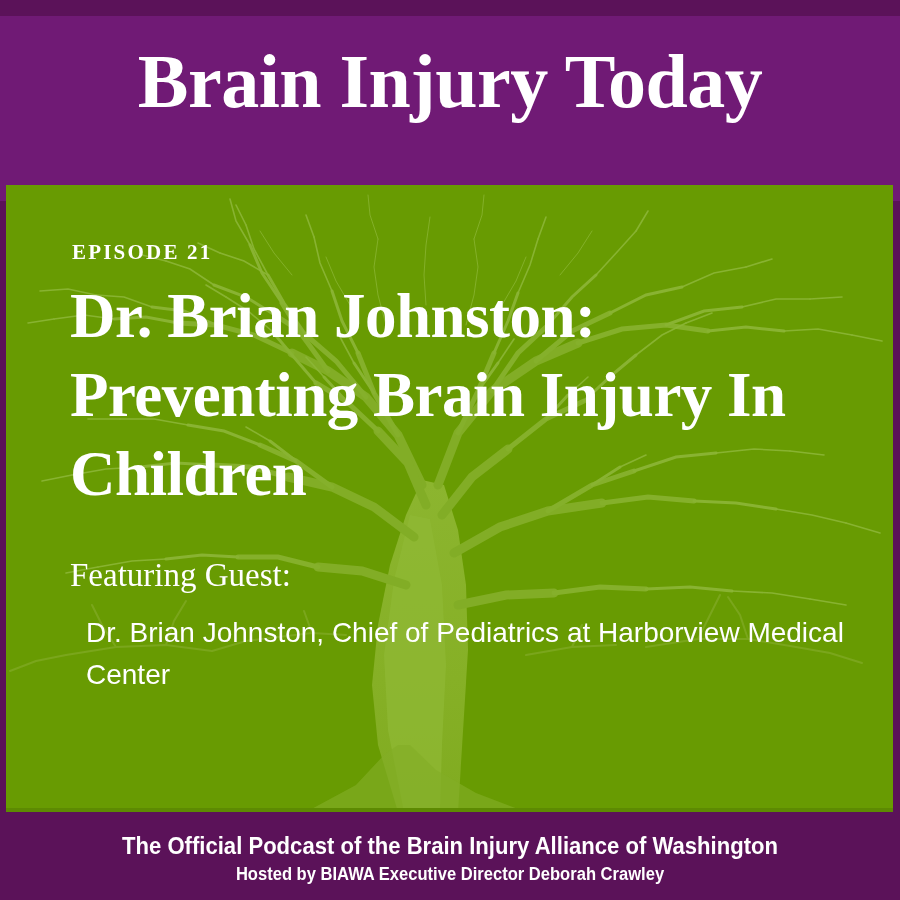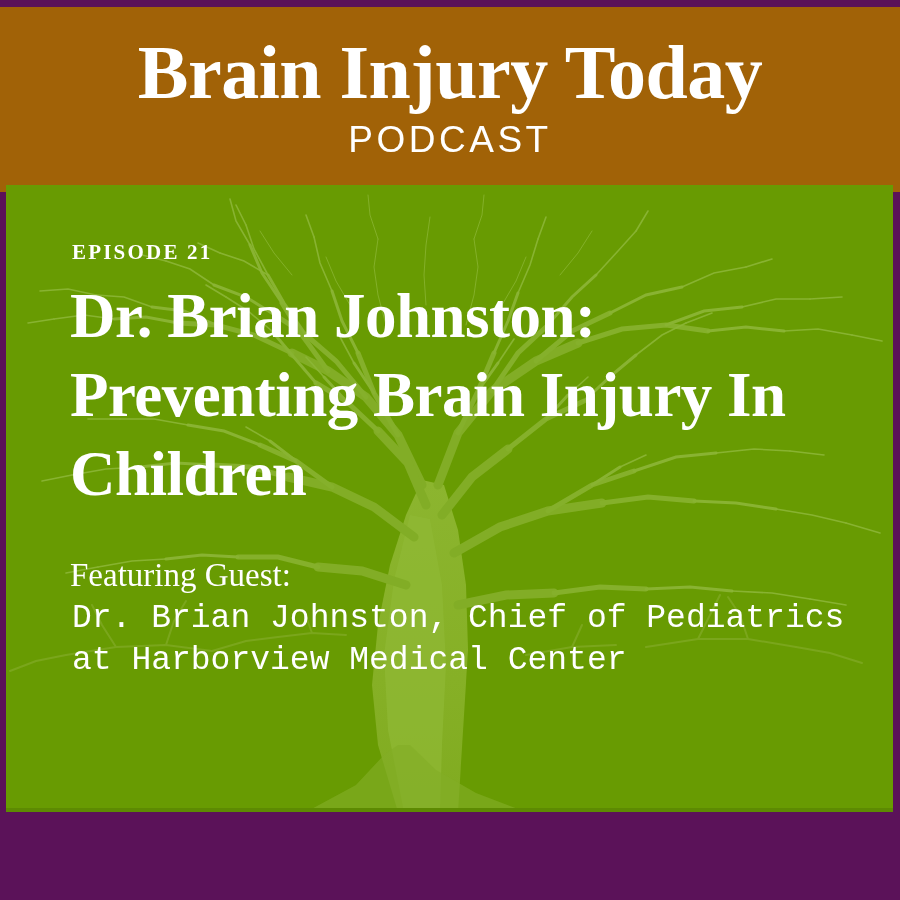--- a/index.html
+++ b/index.html
@@ -14,24 +14,24 @@
     overflow: hidden;
     background: #5B1259;
     font-family: "Liberation Sans", sans-serif;
     -webkit-font-smoothing: antialiased;
   }
 
   
   .header {
     position: absolute;
     left: 0;
-    top: 7px;
+    top: 16px;
     width: 900px;
     height: 185px;
-    background: #a16207;
+    background: #701a75;
     text-align: center;
     overflow: hidden;
   }
   .header-title {
     margin: 0;
     padding-top: 22px;
     color: #ffffff;
     font-family: "Liberation Serif", "DejaVu Serif", serif;
     font-weight: bold;
     font-size: 76px;
@@ -122,25 +122,25 @@
   .guest-lead {
     margin: 0;
     color: #ffffff;
     font-family: "Liberation Serif", "DejaVu Serif", serif;
     font-weight: normal;
     font-size: 33px;
     line-height: 42px;
     white-space: nowrap;
   }
   .guest-detail {
-    margin: 2px;
-    color: #ffffff;
-    font-family: Liberation Mono, monospace;
+    margin: 16px;
+    color: #ffffff;
+    font-family: Liberation Sans, sans-serif;
     font-weight: 400;
-    font-size: 33px;
+    font-size: 28px;
     line-height: 42px;
   }
 
   
   .footer {
     position: absolute;
     left: 0;
     top: 812px;
     width: 900px;
     height: 88px;
@@ -173,21 +173,20 @@
     white-space: nowrap;
   }
 </style>
 </head>
 <body>
 
 <div id="cover">
 
   <div class="header">
     <h1 class="header-title">Brain Injury Today</h1>
-    <p class="header-sub">PODCAST</p>
   </div>
 
   <div class="panel">
 
     <svg class="tree-watermark" viewBox="0 0 887 627" preserveAspectRatio="none" aria-hidden="true">
       <defs>
         <linearGradient id="trunkGrad" x1="0" y1="0" x2="0" y2="1">
           <stop offset="0%" stop-color="#8CB52F"></stop>
           <stop offset="60%" stop-color="#86B026"></stop>
           <stop offset="100%" stop-color="#80AB20"></stop>
@@ -343,14 +342,18 @@
       <h2 class="episode-title">Dr. Brian Johnston: Preventing Brain Injury In Children</h2>
       <div class="guest-block">
         <p class="guest-lead">Featuring Guest:</p>
         <p class="guest-detail">Dr. Brian Johnston, Chief of Pediatrics at Harborview Medical Center</p>
       </div>
     </div>
 
     <div class="panel-edge-bottom"></div>
   </div>
 
+  <div class="footer">
+    <p class="footer-main">The Official Podcast of the Brain Injury Alliance of Washington</p>
+    <p class="footer-sub">Hosted by BIAWA Executive Director Deborah Crawley</p>
+  </div>
 
 </div>
 
 </body></html>

